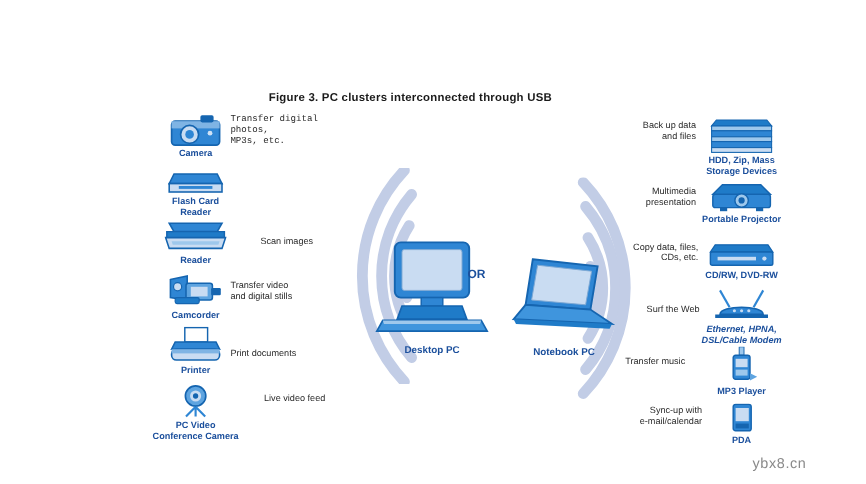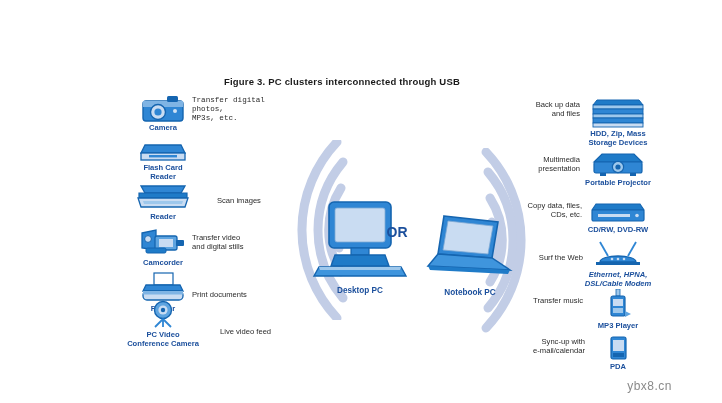--- a/index.html
+++ b/index.html
@@ -30,21 +30,21 @@
     white-space:pre-line;
   }
   .desc.r{text-align:right;}
   .desc.l{text-align:left;}
 
   
   .pcnode{position:absolute;text-align:center;width:140px;}
   .pcnode .caption{font-size:8.2px;font-weight:bold;color:#1b4f9c;margin-top:2px;}
   #or-label{
     position:absolute;left:383px;top:224px;width:28px;text-align:center;
-    font-size:14px;font-weight:bold;color:#1b4f9c;
+    font-size:10px;font-weight:bold;color:#1b4f9c;
   }
 
   
   #watermark{
     position:absolute;right:12px;bottom:10px;
     font-size:12px;color:#8a8a8a;letter-spacing:.5px;
     font-family:Liberation Sans, sans-serif;
   }
 </style>
 </head>
@@ -159,21 +159,21 @@
     <svg class="icon" width="48" height="32" viewBox="0 0 48 32">
       <rect x="15" y="1" width="19" height="12" fill="#ffffff" stroke="#1565b0" stroke-width="1.2"></rect>
       <path d="M7,13 L41,13 L44,19 L4,19 Z" fill="#2f86d4" stroke="#1565b0" stroke-width="1.3"></path>
       <rect x="4" y="19" width="40" height="9" rx="4" fill="#c9dcf2" stroke="#1565b0" stroke-width="1.3"></rect>
       <rect x="4" y="19" width="40" height="3.5" fill="#7fb4e4"></rect>
     </svg>
     <div class="caption">Printer</div>
   </div>
   <div class="desc l" style="left:192px;top:290px;width:110px;">Print documents</div>
 
-  <div class="node" style="left:103px;top:300px;">
+  <div class="node" style="left:103px;top:320px;">
     <svg class="icon" width="40" height="30" viewBox="0 0 40 30">
       <circle cx="20" cy="10" r="8.5" fill="#5ea4e0" stroke="#1565b0" stroke-width="1.4"></circle>
       <circle cx="20" cy="10" r="4.6" fill="#c9dcf2"></circle>
       <circle cx="20" cy="10" r="2.2" fill="#1565b0"></circle>
       <path d="M20,19 L12,27 M20,19 L28,27 M20,19 L20,27" stroke="#2f86d4" stroke-width="1.8" fill="none"></path>
     </svg>
     <div class="caption">PC Video
 Conference Camera</div>
   </div>
   <div class="desc l" style="left:192px;top:327px;width:110px;padding-left:28px;">Live video feed</div>
@@ -237,21 +237,21 @@
   <div class="node" style="left:558px;top:289px;">
     <svg class="icon" width="30" height="32" viewBox="0 0 30 32">
       <rect x="13" y="0" width="4" height="7" fill="#9ec8ec" stroke="#1565b0" stroke-width="0.8"></rect>
       <rect x="8" y="7" width="14" height="20" rx="2" fill="#2f86d4" stroke="#1565b0" stroke-width="1.2"></rect>
       <rect x="10" y="10" width="10" height="7" fill="#c9dcf2"></rect>
       <rect x="10" y="19" width="10" height="5" fill="#9ec8ec"></rect>
       <path d="M22,22 L28,25 L22,28 Z" fill="#5ea4e0"></path>
     </svg>
     <div class="caption">MP3 Player</div>
   </div>
-  <div class="desc r" style="left:519px;top:296px;width:78px;text-align:center;">Transfer music</div>
+  <div class="desc r" style="left:493px;top:296px;width:78px;">Transfer music</div>
 
   <div class="node" style="left:558px;top:336px;">
     <svg class="icon" width="26" height="26" viewBox="0 0 26 26">
       <rect x="6" y="1" width="15" height="22" rx="2" fill="#2f86d4" stroke="#1565b0" stroke-width="1.2"></rect>
       <rect x="8" y="4" width="11" height="11" fill="#c9dcf2"></rect>
       <rect x="8" y="17" width="11" height="4" fill="#1565b0"></rect>
     </svg>
     <div class="caption">PDA</div>
   </div>
   <div class="desc r" style="left:505px;top:337px;width:80px;">Sync-up with

